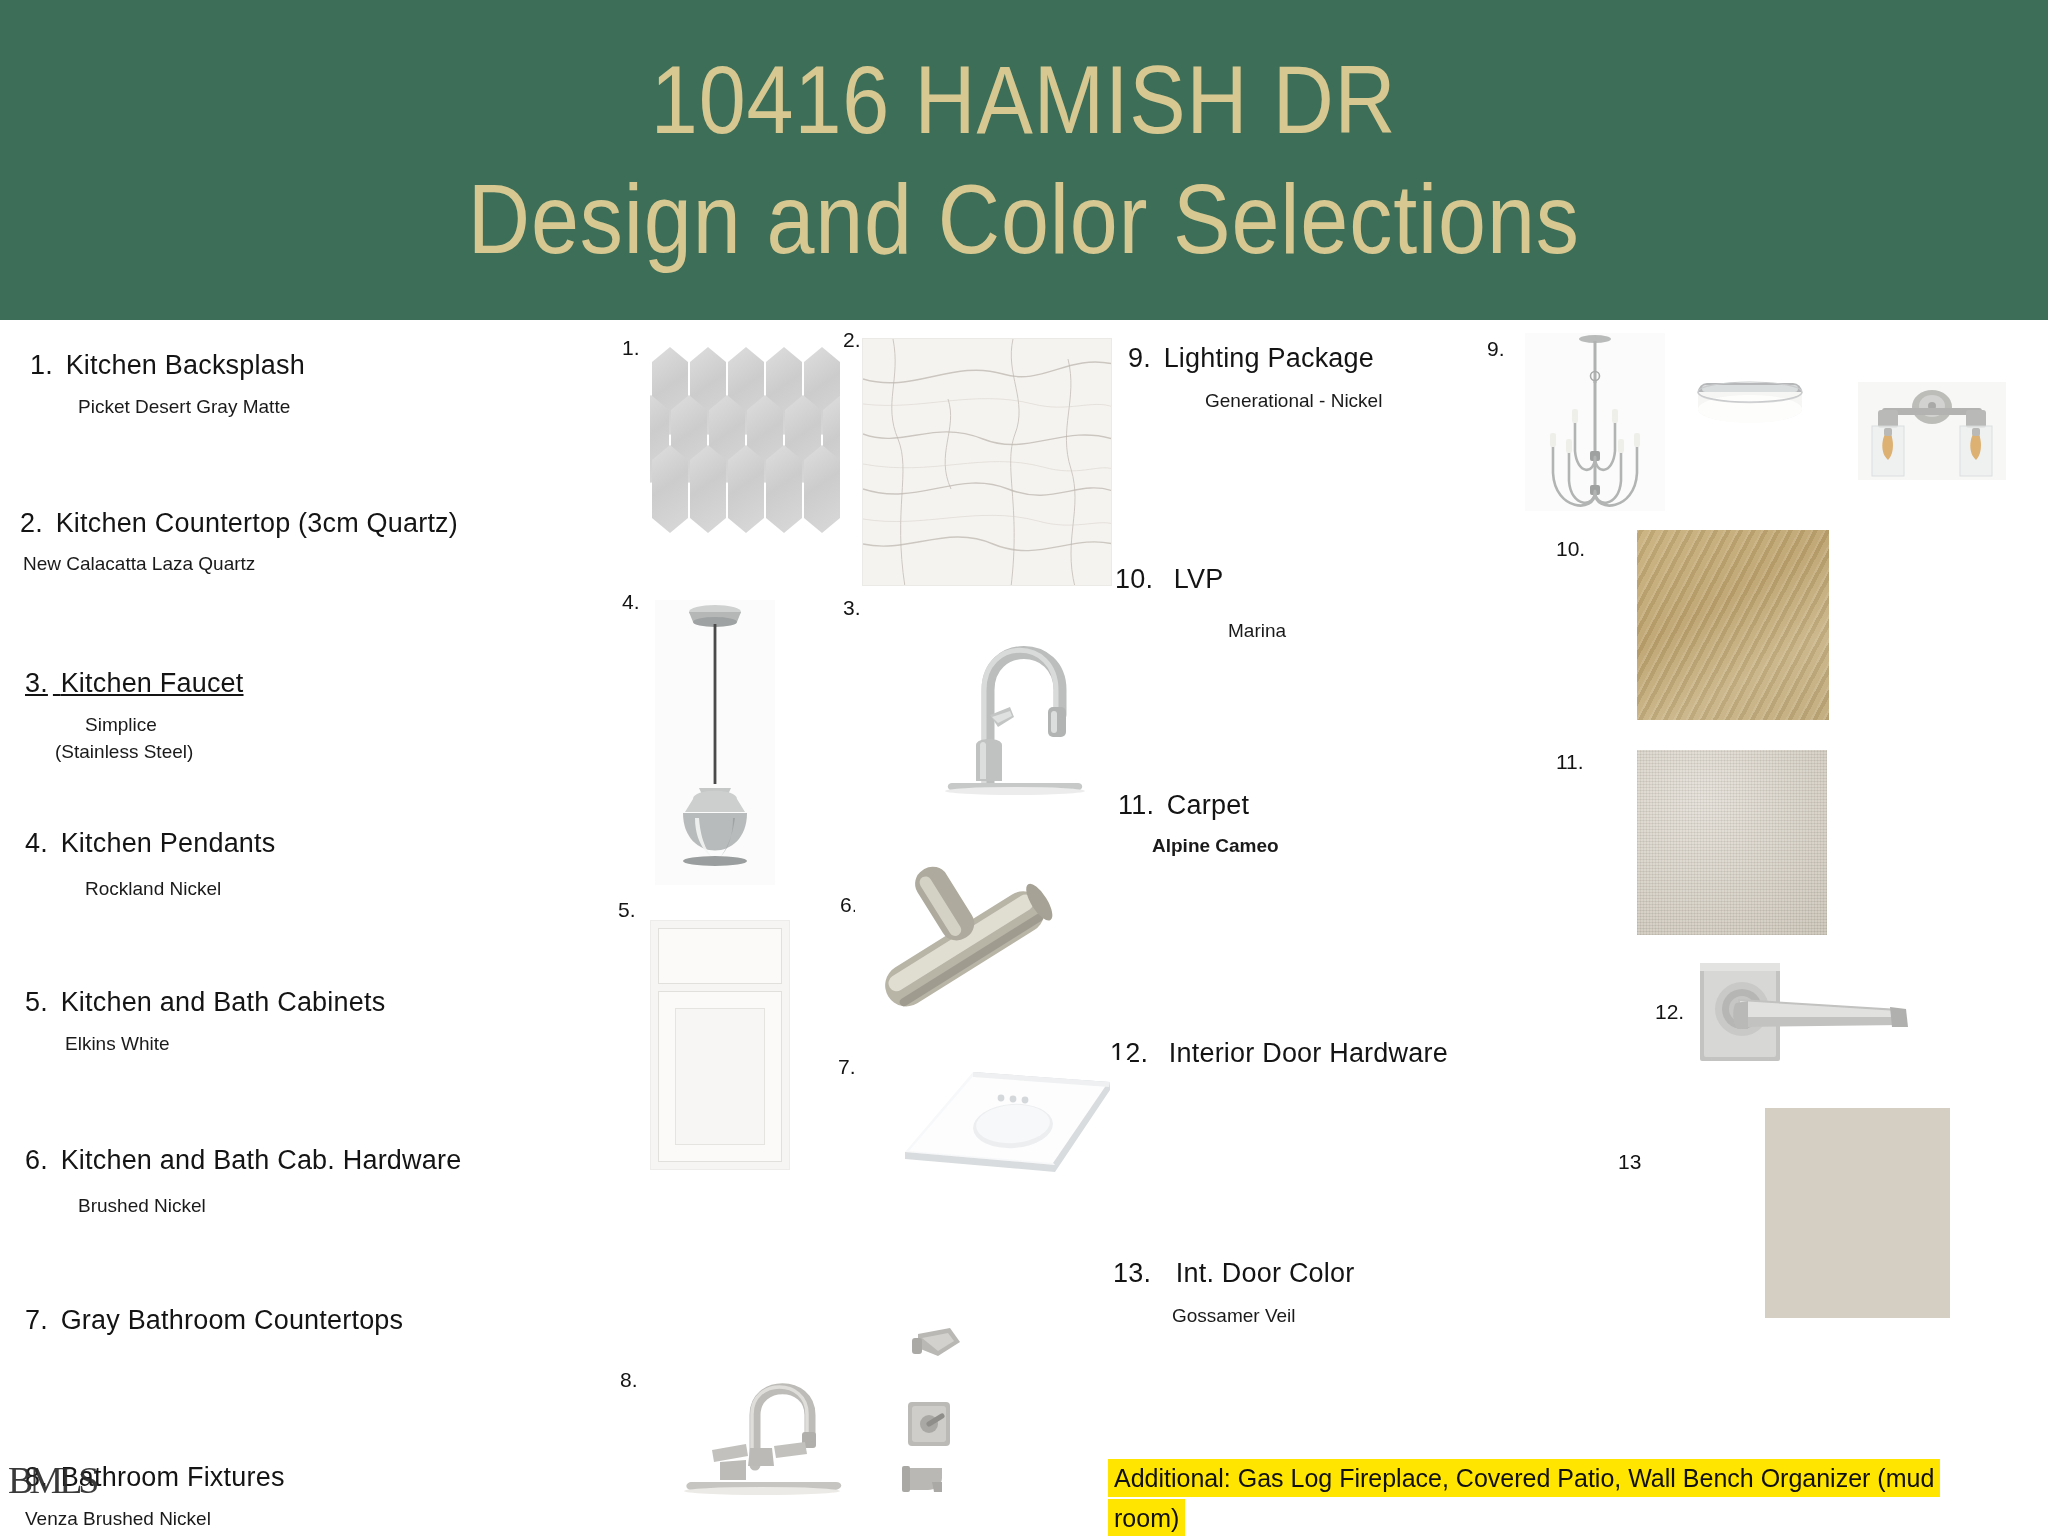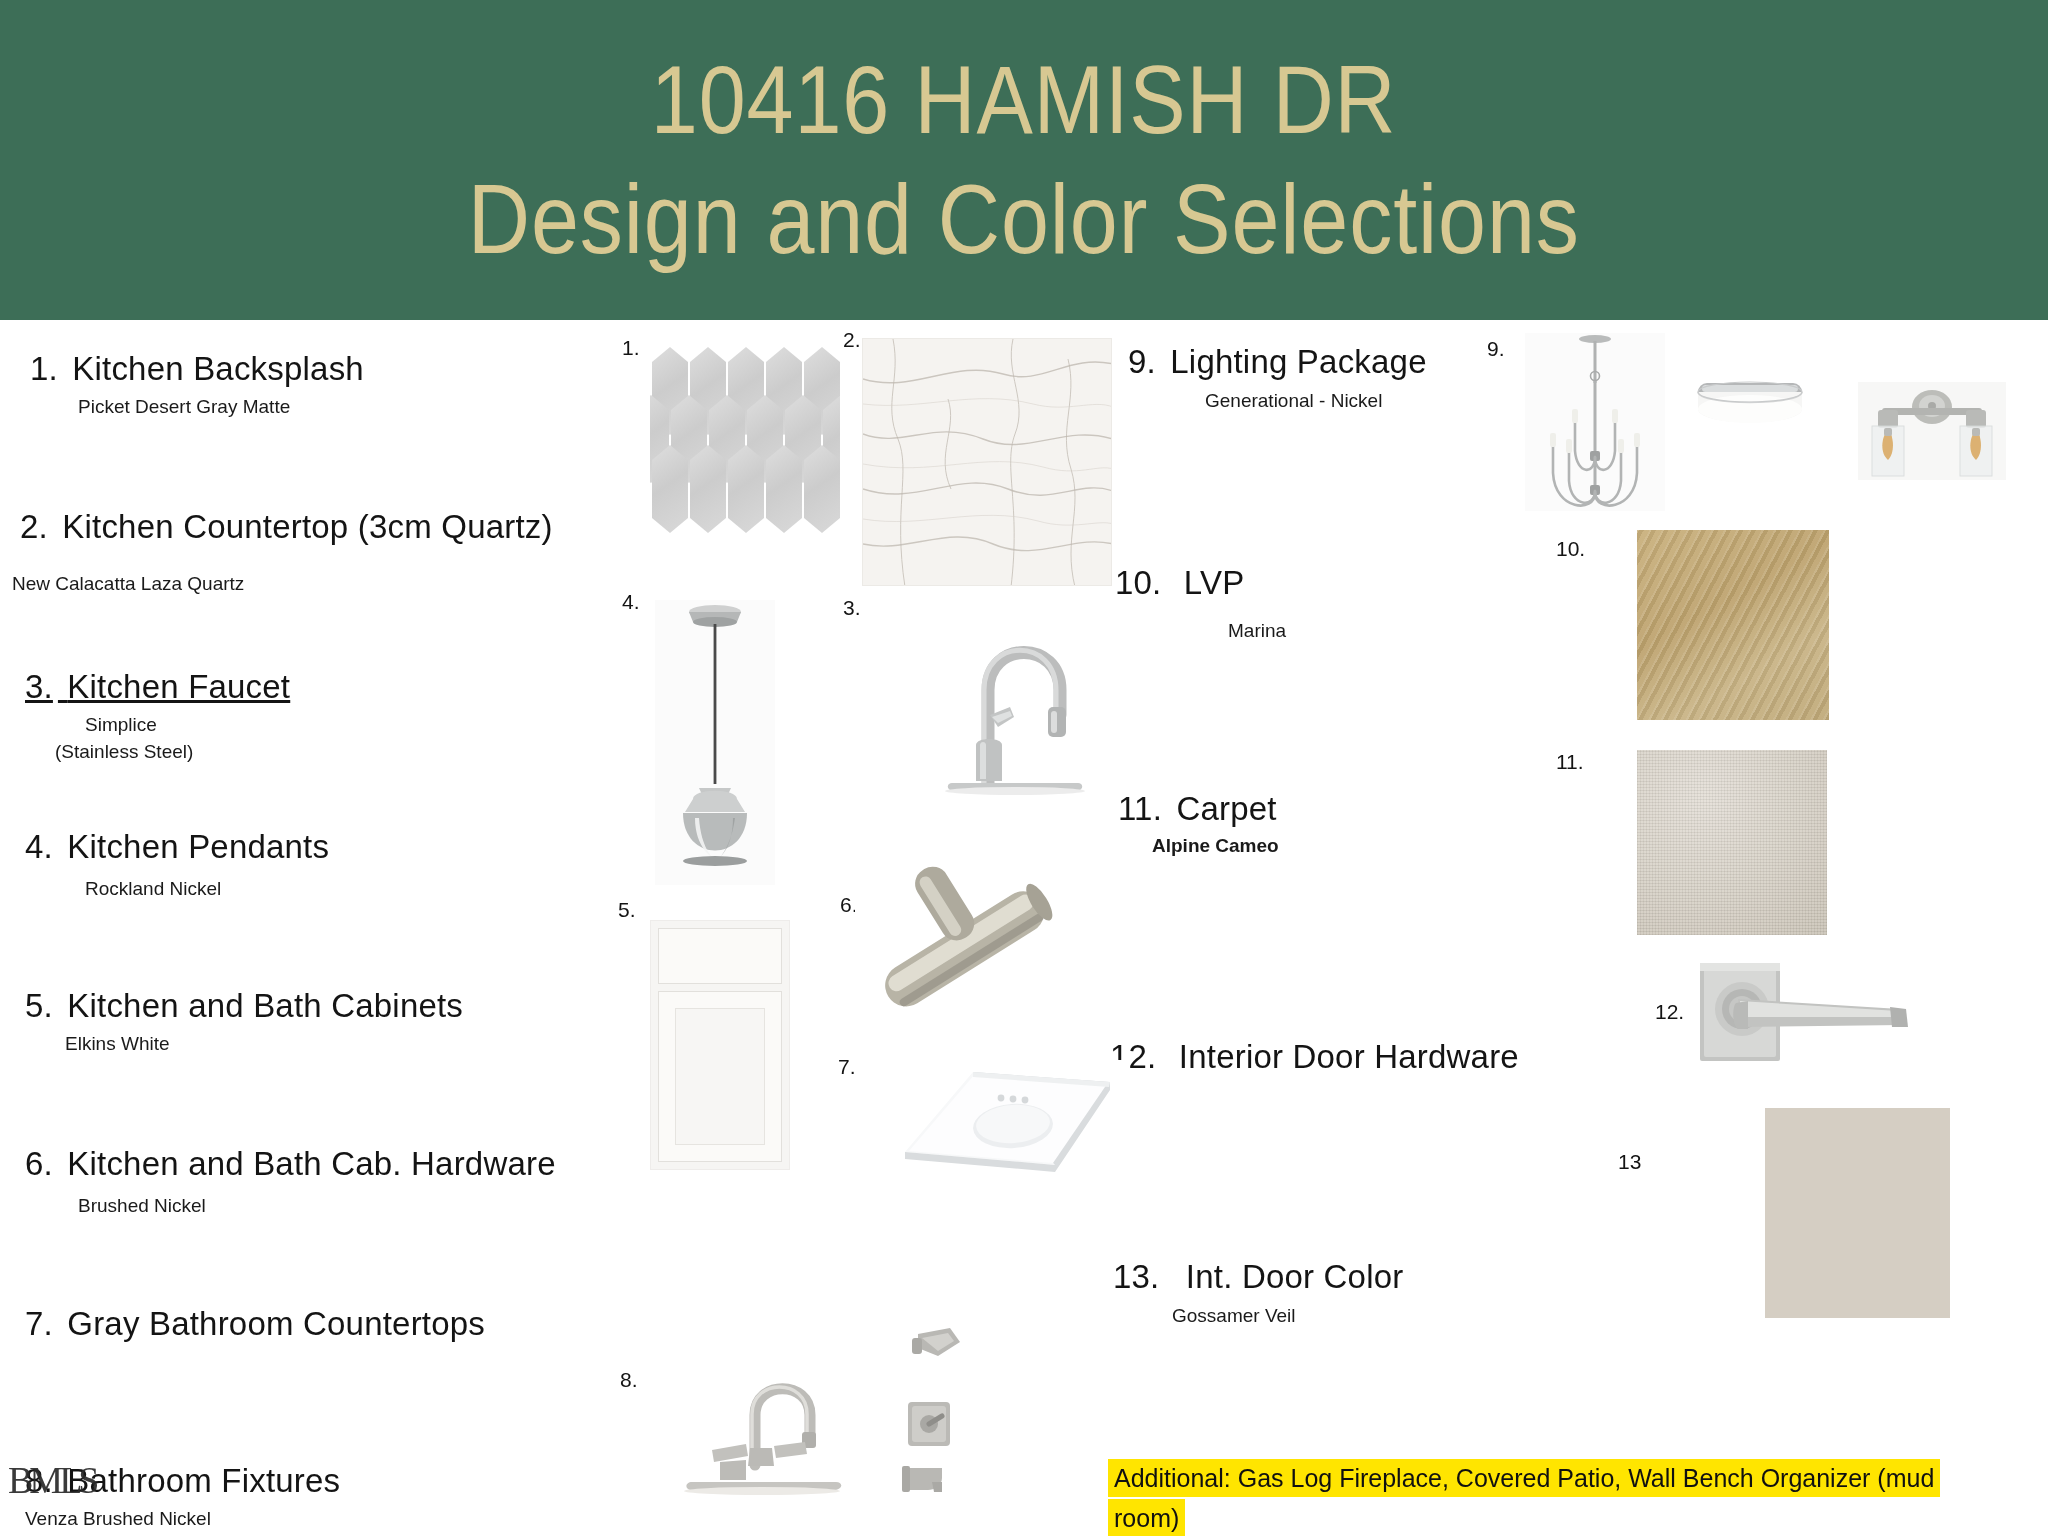--- a/index.html
+++ b/index.html
@@ -26,21 +26,21 @@
     line-height:1.0;
     text-align:center;
     transform: scaleX(0.88);
   }
   .header .l1 { font-size:96px; margin-bottom:22px; }
   .header .l2 { font-size:98px; }
 
   
   .item-title {
     position:absolute;
-    font-size:33px;
+    font-size:27px;
     font-weight:400;
     color:#141414;
     letter-spacing:0.2px;
     white-space:nowrap;
   }
   .item-sub {
     position:absolute;
     font-size:19px;
     font-weight:400;
     color:#1a1a1a;
@@ -138,21 +138,21 @@
   <div class="item-title" style="left:30px; top:350px;">
     <span style="margin-right: 5px;">1.</span>
     <span>Kitchen Backsplash</span>
   </div>
   <div class="item-sub" style="left:78px; top:396px;">Picket Desert Gray Matte</div>
 
   <div class="item-title" style="left:20px; top:508px;">
     <span style="margin-right: 5px;">2.</span>
     <span>Kitchen Countertop (3cm Quartz)</span>
   </div>
-  <div class="item-sub" style="left:12px; top:553px;margin-top:20px;">New Calacatta Laza Quartz</div>
+  <div class="item-sub" style="left:23px; top:553px;">New Calacatta Laza Quartz</div>
 
   <div class="item-title" style="left:25px; top:668px;text-decoration:underline;">
     <span style="margin-right: 5px;">3.</span>
     <span>Kitchen Faucet</span>
   </div>
   <div class="item-sub" style="left:85px; top:714px;">Simplice</div>
   <div class="item-sub" style="left:55px; top:741px;">(Stainless Steel)</div>
 
   <div class="item-title" style="left:25px; top:828px;">
     <span style="margin-right: 5px;">4.</span>

